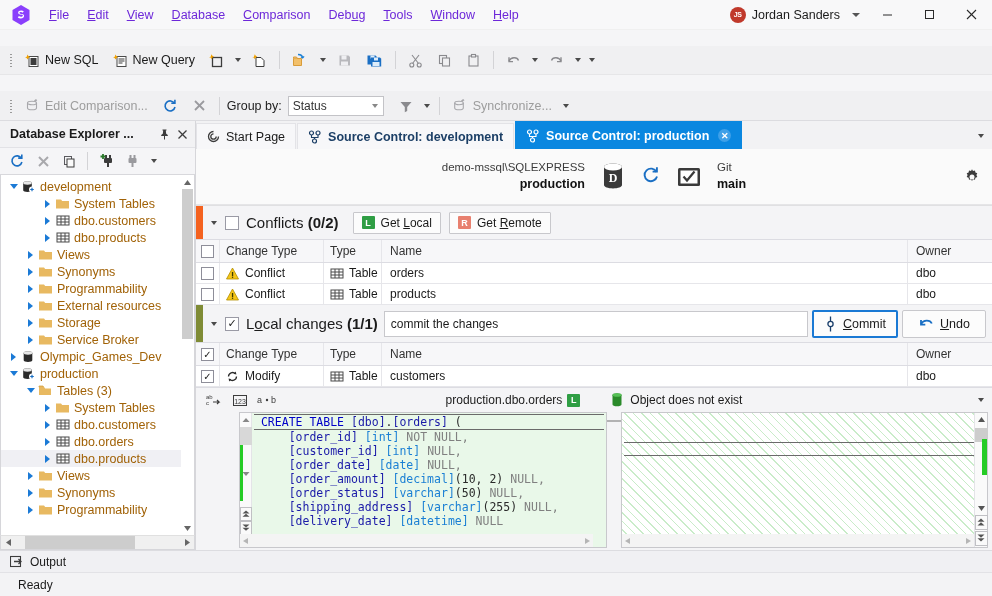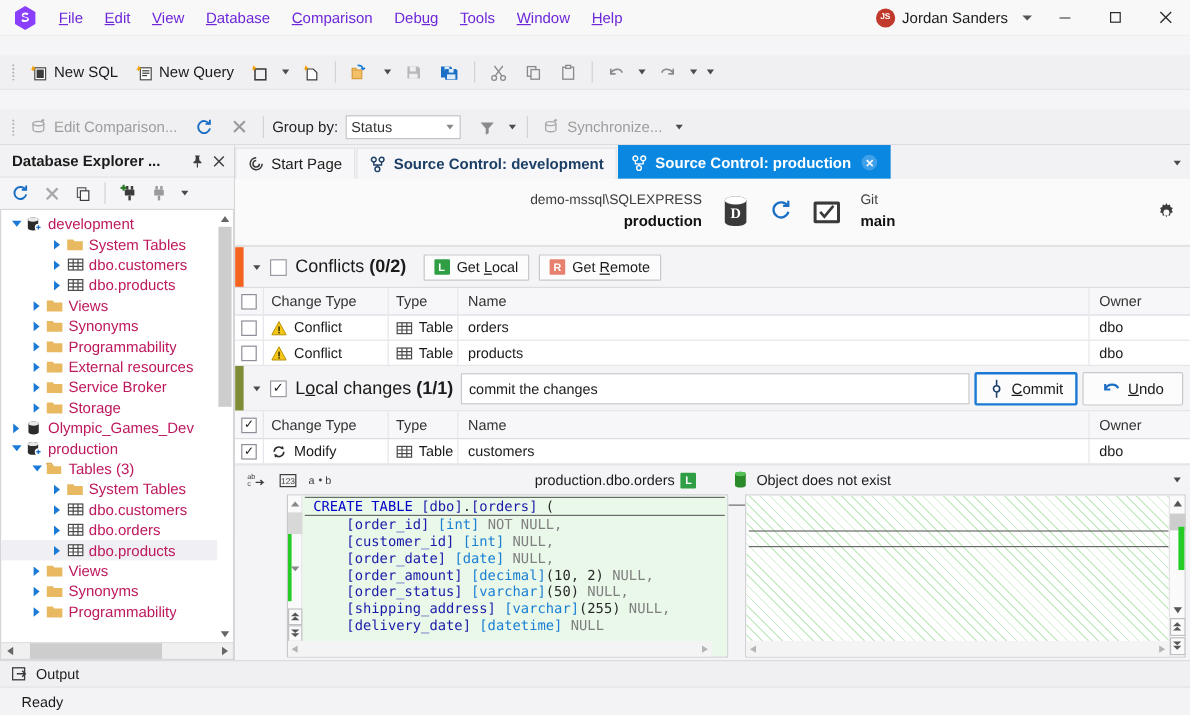--- a/index.html
+++ b/index.html
@@ -63,21 +63,21 @@
 
   
   .left { width:196px; flex:0 0 196px; display:flex; flex-direction:column; background:#f2f2f4; border-right:1px solid #d6d6da; }
   .panel-head { height:26px; display:flex; align-items:center; padding:0 4px 0 10px; background:#f2f2f4; }
   .panel-title { font-size:12.5px; font-weight:bold; color:#1b1b1b; flex:1 1 auto; overflow:hidden; white-space:nowrap; }
   .panel-icn { width:18px;height:18px;display:flex;align-items:center;justify-content:center;color:#333; }
   .panel-toolbar { height:28px; display:flex; align-items:center; background:#f5f5f7; border-top:1px solid #e2e2e6; border-bottom:1px solid #d8d8dc; padding-left:4px; }
   .pt-btn { width:26px;height:22px;display:flex;align-items:center;justify-content:center;border:1px solid transparent;border-radius:2px; }
   .tree-wrap { flex:1 1 auto; background:#fff; position:relative; overflow:hidden; border:1px solid #d6d6da; border-top:none; border-bottom:none; margin:0; }
   .tree { padding:3px 0 0 0; }
-  .node { height:17px; display:flex; align-items:center; font-size:12.5px; color:#be185d; white-space:nowrap; padding-right:4px; }
+  .node { height:17px; display:flex; align-items:center; font-size:12.5px; color:#a16207; white-space:nowrap; padding-right:4px; }
   .node.selected { background:#f0f0f4; }
   .twisty { width:13px; height:17px; display:flex; align-items:center; justify-content:center; flex:0 0 13px; }
   .tw-r { width:0;height:0;border-top:4px solid transparent;border-bottom:4px solid transparent;border-left:5px solid #1b7ad6; }
   .tw-d { width:0;height:0;border-left:4px solid transparent;border-right:4px solid transparent;border-top:5px solid #1b7ad6; }
   .nicon { width:17px;height:16px;flex:0 0 17px;display:flex;align-items:center;justify-content:center;margin-right:3px;}
   .ilbl { overflow:hidden; text-overflow:ellipsis; }
   .vscroll-col { position:absolute; right:0; top:0; bottom:0; width:13px; background:#fff; }
   .vs-btn { width:13px;height:14px;display:flex;align-items:center;justify-content:center; }
   .vs-thumb { position:absolute; width:11px; left:1px; background:#cdcdcd; }
   .hscroll { height:15px; background:#f0f0f0; display:flex; align-items:center; border:1px solid #d6d6da; border-top:1px solid #e0e0e0;}
@@ -603,33 +603,33 @@
             <div class="node">
               <div style="width: 23px; flex: 0 0 auto;"></div>
               <div class="twisty">
                 <div class="tw-r"></div>
               </div>
               <div class="nicon">
                 <svg width="15" height="13" viewBox="0 0 15 13">
                   <path d="M1 2.5h5l1.2 1.5H14v7.5H1z" fill="#e8b961"></path>
                 </svg>
               </div>
-              <div class="ilbl">Service Broker</div>
+              <div class="ilbl">Storage</div>
             </div>
             <div class="node">
               <div style="width: 23px; flex: 0 0 auto;"></div>
               <div class="twisty">
                 <div class="tw-r"></div>
               </div>
               <div class="nicon">
                 <svg width="15" height="13" viewBox="0 0 15 13">
                   <path d="M1 2.5h5l1.2 1.5H14v7.5H1z" fill="#e8b961"></path>
                 </svg>
               </div>
-              <div class="ilbl">Storage</div>
+              <div class="ilbl">Service Broker</div>
             </div>
             <div class="node">
               <div style="width: 6px; flex: 0 0 auto;"></div>
               <div class="twisty">
                 <div class="tw-r"></div>
               </div>
               <div class="nicon">
                 <svg width="15" height="14" viewBox="0 0 15 14">
                   <ellipse cx="7" cy="3" rx="4.3" ry="1.7" fill="#2b2b2b"></ellipse>
                   <path d="M2.7 3v7.3c0 1 1.9 1.7 4.3 1.7s4.3-.7 4.3-1.7V3" fill="#2b2b2b"></path>

